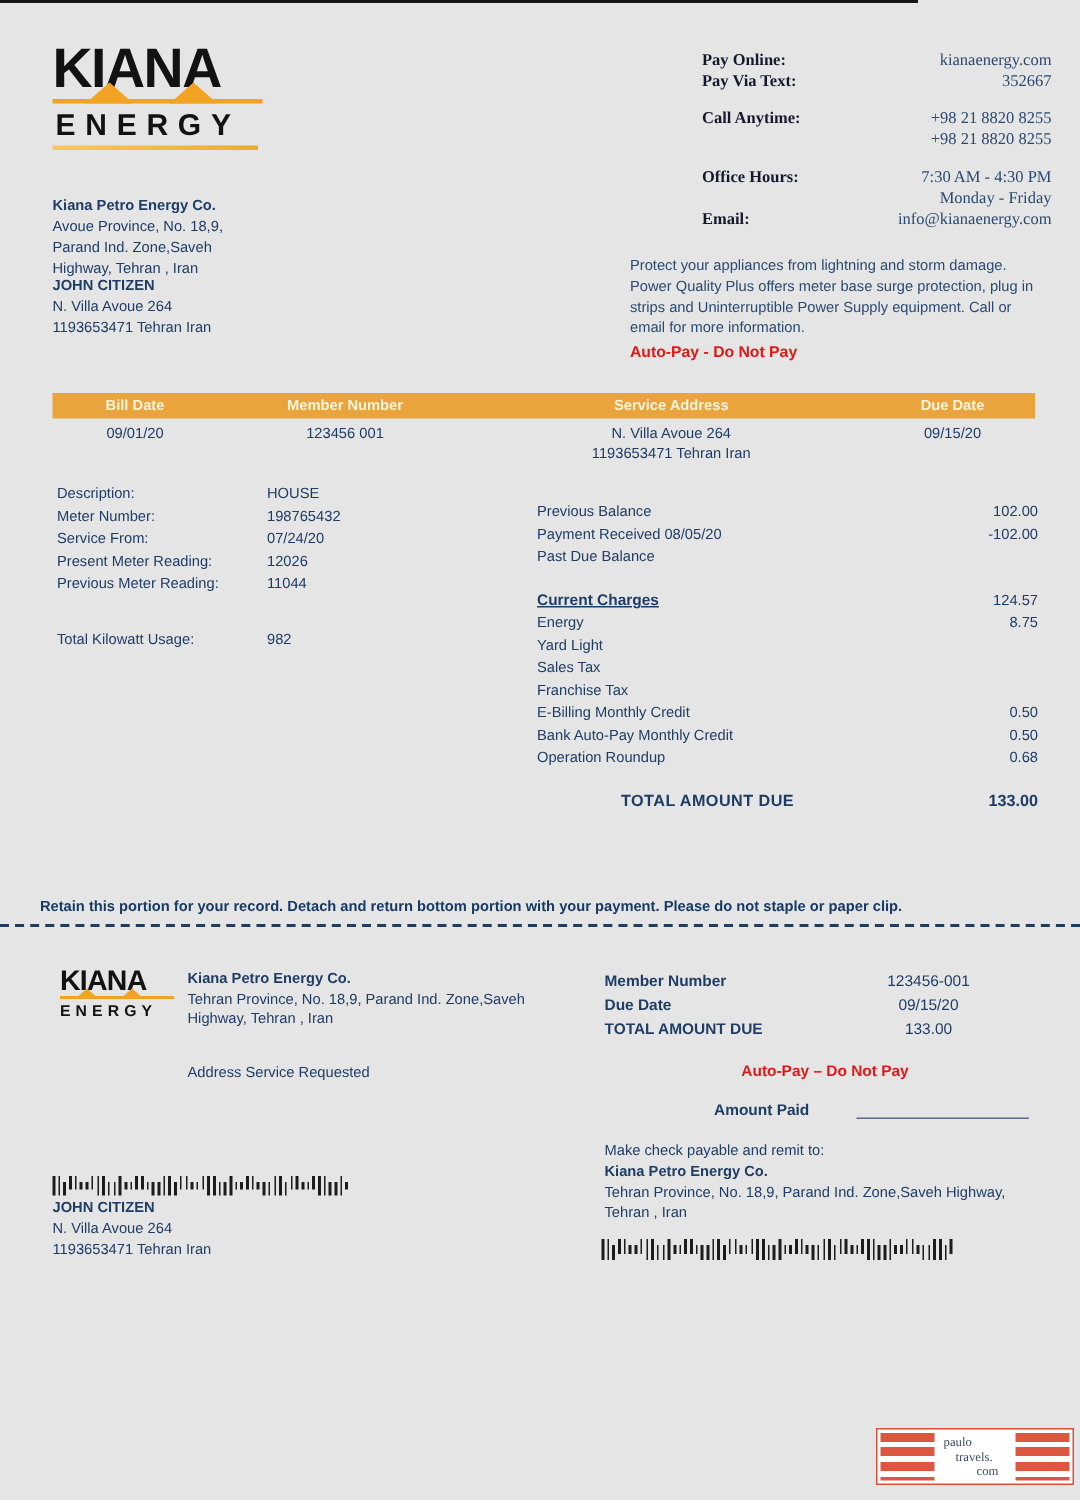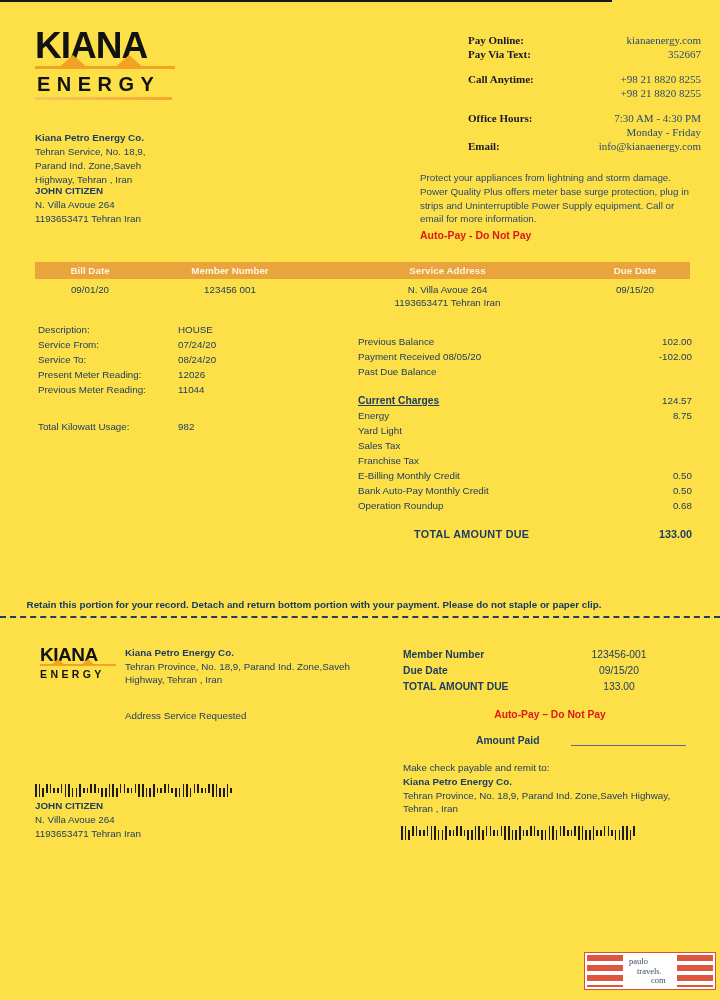--- a/index.html
+++ b/index.html
@@ -1,16 +1,16 @@
 <!DOCTYPE html>
 <html><head>
 <meta charset="utf-8">
 <style>
   html,body{margin:0;padding:0;background:#ffffff;}
-  .page{position:relative;width:720px;height:1000px;background:#fde047;overflow:hidden;
+  .page{position:relative;width:720px;height:1000px;background:#e5e5e5;overflow:hidden;
         font-family:"Liberation Sans",sans-serif;color:#1E3D64;}
 
   .top-line{position:absolute;left:0;top:0;width:612px;height:2px;background:#161616;}
 
   
   .logo-lg{position:absolute;left:35px;top:26px;width:140px;color:#121212;}
   .logo-lg .k{font-weight:900;font-size:37px;line-height:40px;letter-spacing:-1px;}
   .tri-line{position:relative;height:3px;background:#F2A324;}
   .tri{position:absolute;bottom:0;width:0;height:0;
        border-left:16px solid transparent;border-right:16px solid transparent;
@@ -114,21 +114,21 @@
     <div class="tri-line">
       <span class="tri t1"></span>
       <span class="tri t2"></span>
     </div>
     <div class="e">ENERGY</div>
     <div class="logo-underline"></div>
   </div>
 
   <div class="co-addr">
     <div class="b">Kiana Petro Energy Co.</div>
-    <div>Tehran Service, No. 18,9,</div>
+    <div>Avoue Province, No. 18,9,</div>
     <div>Parand Ind. Zone,Saveh</div>
     <div>Highway, Tehran , Iran</div>
   </div>
 
   <div class="cust-top">
     <div class="b">JOHN CITIZEN</div>
     <div>N. Villa Avoue 264</div>
     <div>1193653471 Tehran Iran</div>
   </div>
 
@@ -183,26 +183,26 @@
       <div class="c4">09/15/20</div>
     </div>
   </div>
 
   <div class="details">
     <div class="drow">
       <span class="dlabel">Description:</span>
       <span>HOUSE</span>
     </div>
     <div class="drow">
+      <span class="dlabel">Meter Number:</span>
+      <span>198765432</span>
+    </div>
+    <div class="drow">
       <span class="dlabel">Service From:</span>
       <span>07/24/20</span>
-    </div>
-    <div class="drow">
-      <span class="dlabel">Service To:</span>
-      <span>08/24/20</span>
     </div>
     <div class="drow">
       <span class="dlabel">Present Meter Reading:</span>
       <span>12026</span>
     </div>
     <div class="drow">
       <span class="dlabel">Previous Meter Reading:</span>
       <span>11044</span>
     </div>
     <div class="drow last">

